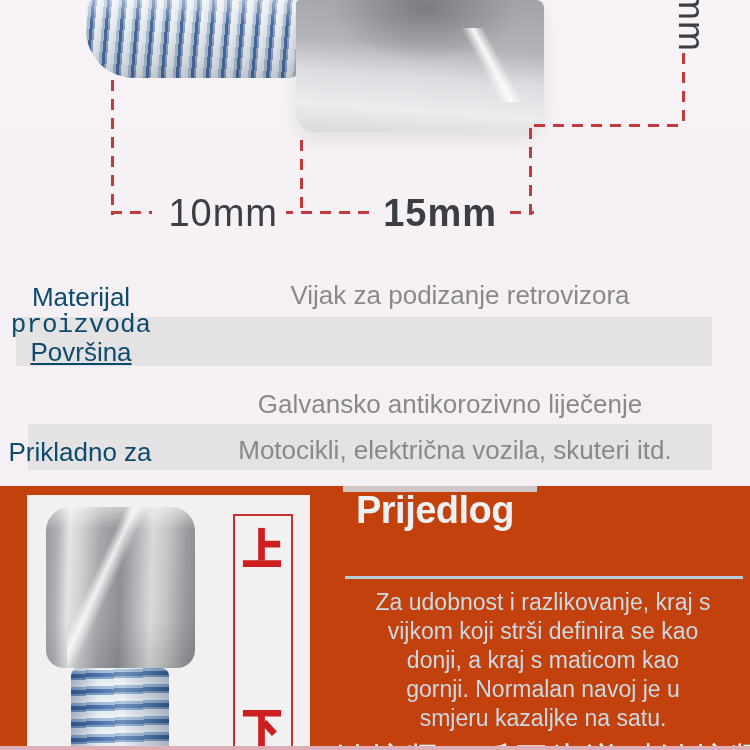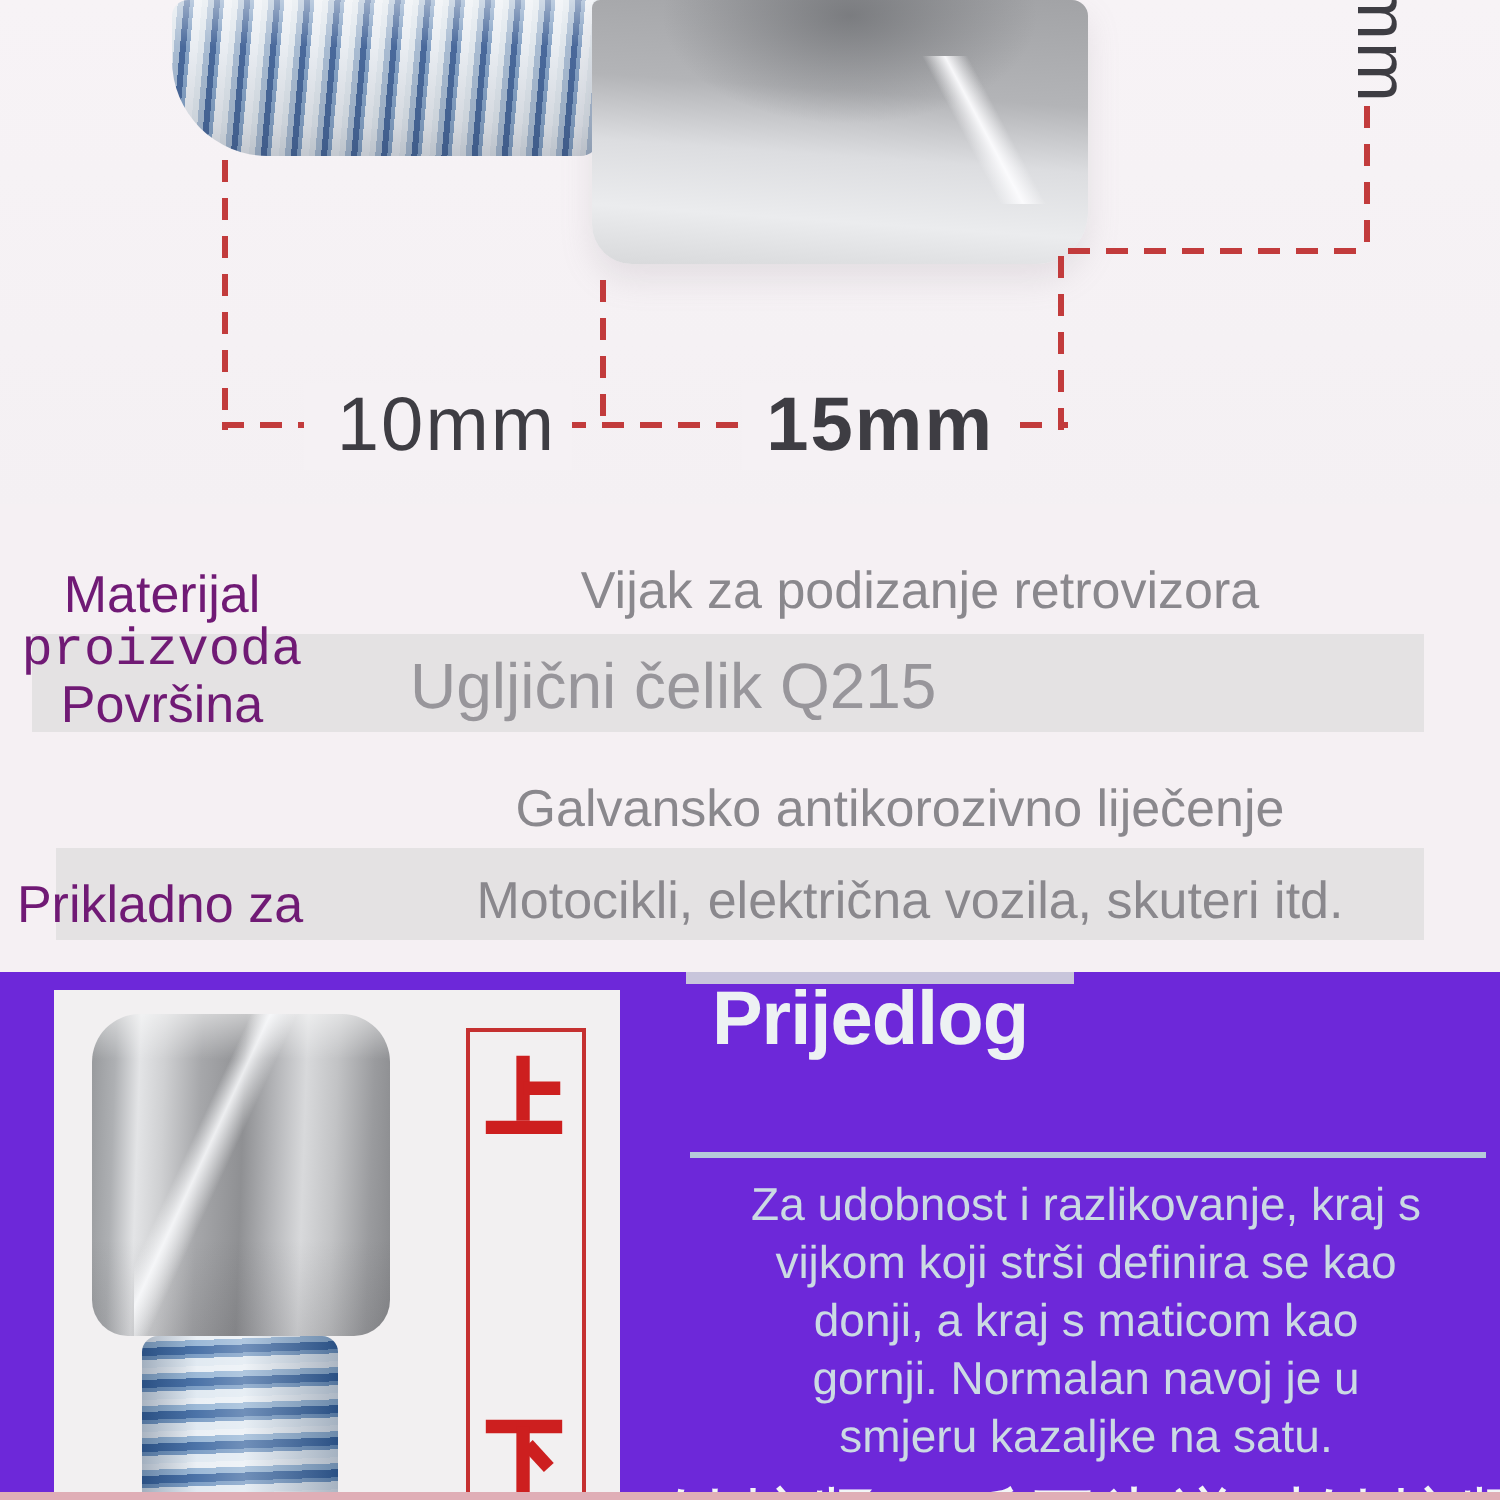--- a/index.html
+++ b/index.html
@@ -43,26 +43,26 @@
   }
 
   
   .rule-dark{left:28px;top:255px;width:685px;height:3px;background:#48474b;border-radius:2px;}
 
   
   .spec-section{left:0;top:252px;width:750px;height:234px;background:#f5f0f3;}
   .band{background:#e4e2e3;}
   .band-1{left:16px;top:65px;width:696px;height:49px;}
   .band-2{left:28px;top:172px;width:684px;height:46px;}
-  .spec-label{font-size:26px;color:#701a75;text-align:center;line-height:28px;}
+  .spec-label{font-size:26px;color:#0c4a6e;text-align:center;line-height:28px;}
   .spec-value{font-size:26px;color:#8a888d;text-align:center;white-space:nowrap;}
   .spec-value-big{font-size:32px;color:#98969b;white-space:nowrap;}
 
   
-  .suggest-section{left:0;top:486px;width:750px;height:264px;background:#6d28d9;overflow:hidden;}
+  .suggest-section{left:0;top:486px;width:750px;height:264px;background:#c2410c;overflow:hidden;}
   .artifact-strip{left:343px;top:0;width:194px;height:6px;background:rgba(209,214,218,.9);}
   .photo-panel{left:27px;top:9px;width:283px;height:255px;background:#f2f0f1;overflow:hidden;}
   .hex-head{
     left:19px;top:12px;width:149px;height:161px;border-radius:24px 24px 18px 18px;
     background:
       linear-gradient(180deg,rgba(255,255,255,.5) 0%,rgba(255,255,255,0) 14%,rgba(0,0,0,0) 70%,rgba(40,40,45,.12) 100%),
       linear-gradient(92deg,#97999c 0%,#aeb0b3 8%,#e3e4e6 16%,#cfd0d2 24%,#a6a7aa 36%,#8f9093 50%,#b4b5b8 60%,#d8d9db 70%,#c2c3c5 80%,#9a9b9e 92%,#8a8b8e 100%);
   }
   .hex-facet{
     left:40px;top:12px;width:120px;height:161px;
@@ -111,25 +111,24 @@
   </div>
 
   <div class="abs rule-dark"></div>
 
   <div class="abs spec-section">
     <div class="abs band band-1"></div>
     <div class="abs band band-2"></div>
 
     <div class="abs spec-label" style="left:0;top:31px;width:162px;">Materijal</div>
     <div class="abs spec-label" style="left:0;top:59px;width:162px;font-family:Liberation Mono, monospace;">proizvoda</div>
-    <div class="abs spec-label" style="left:0;top:86px;width:162px;">Površina</div>
+    <div class="abs spec-label" style="left:0;top:86px;width:162px;text-decoration:underline;">Površina</div>
     <div class="abs spec-label" style="left:-8px;top:186px;width:176px;">Prikladno za</div>
 
     <div class="abs spec-value" style="left:155px;top:28px;width:610px;">Vijak za podizanje retrovizora</div>
-    <div class="abs spec-value-big" style="left:205px;top:73px;">Ugljični čelik Q215</div>
     <div class="abs spec-value" style="left:145px;top:137px;width:610px;">Galvansko antikorozivno liječenje</div>
     <div class="abs spec-value" style="left:150px;top:183px;width:610px;">Motocikli, električna vozila, skuteri itd.</div>
   </div>
 
   <div class="abs suggest-section">
     <div class="abs artifact-strip"></div>
 
     <div class="abs photo-panel">
       <div class="abs hex-head"></div>
       <div class="abs hex-facet"></div>

